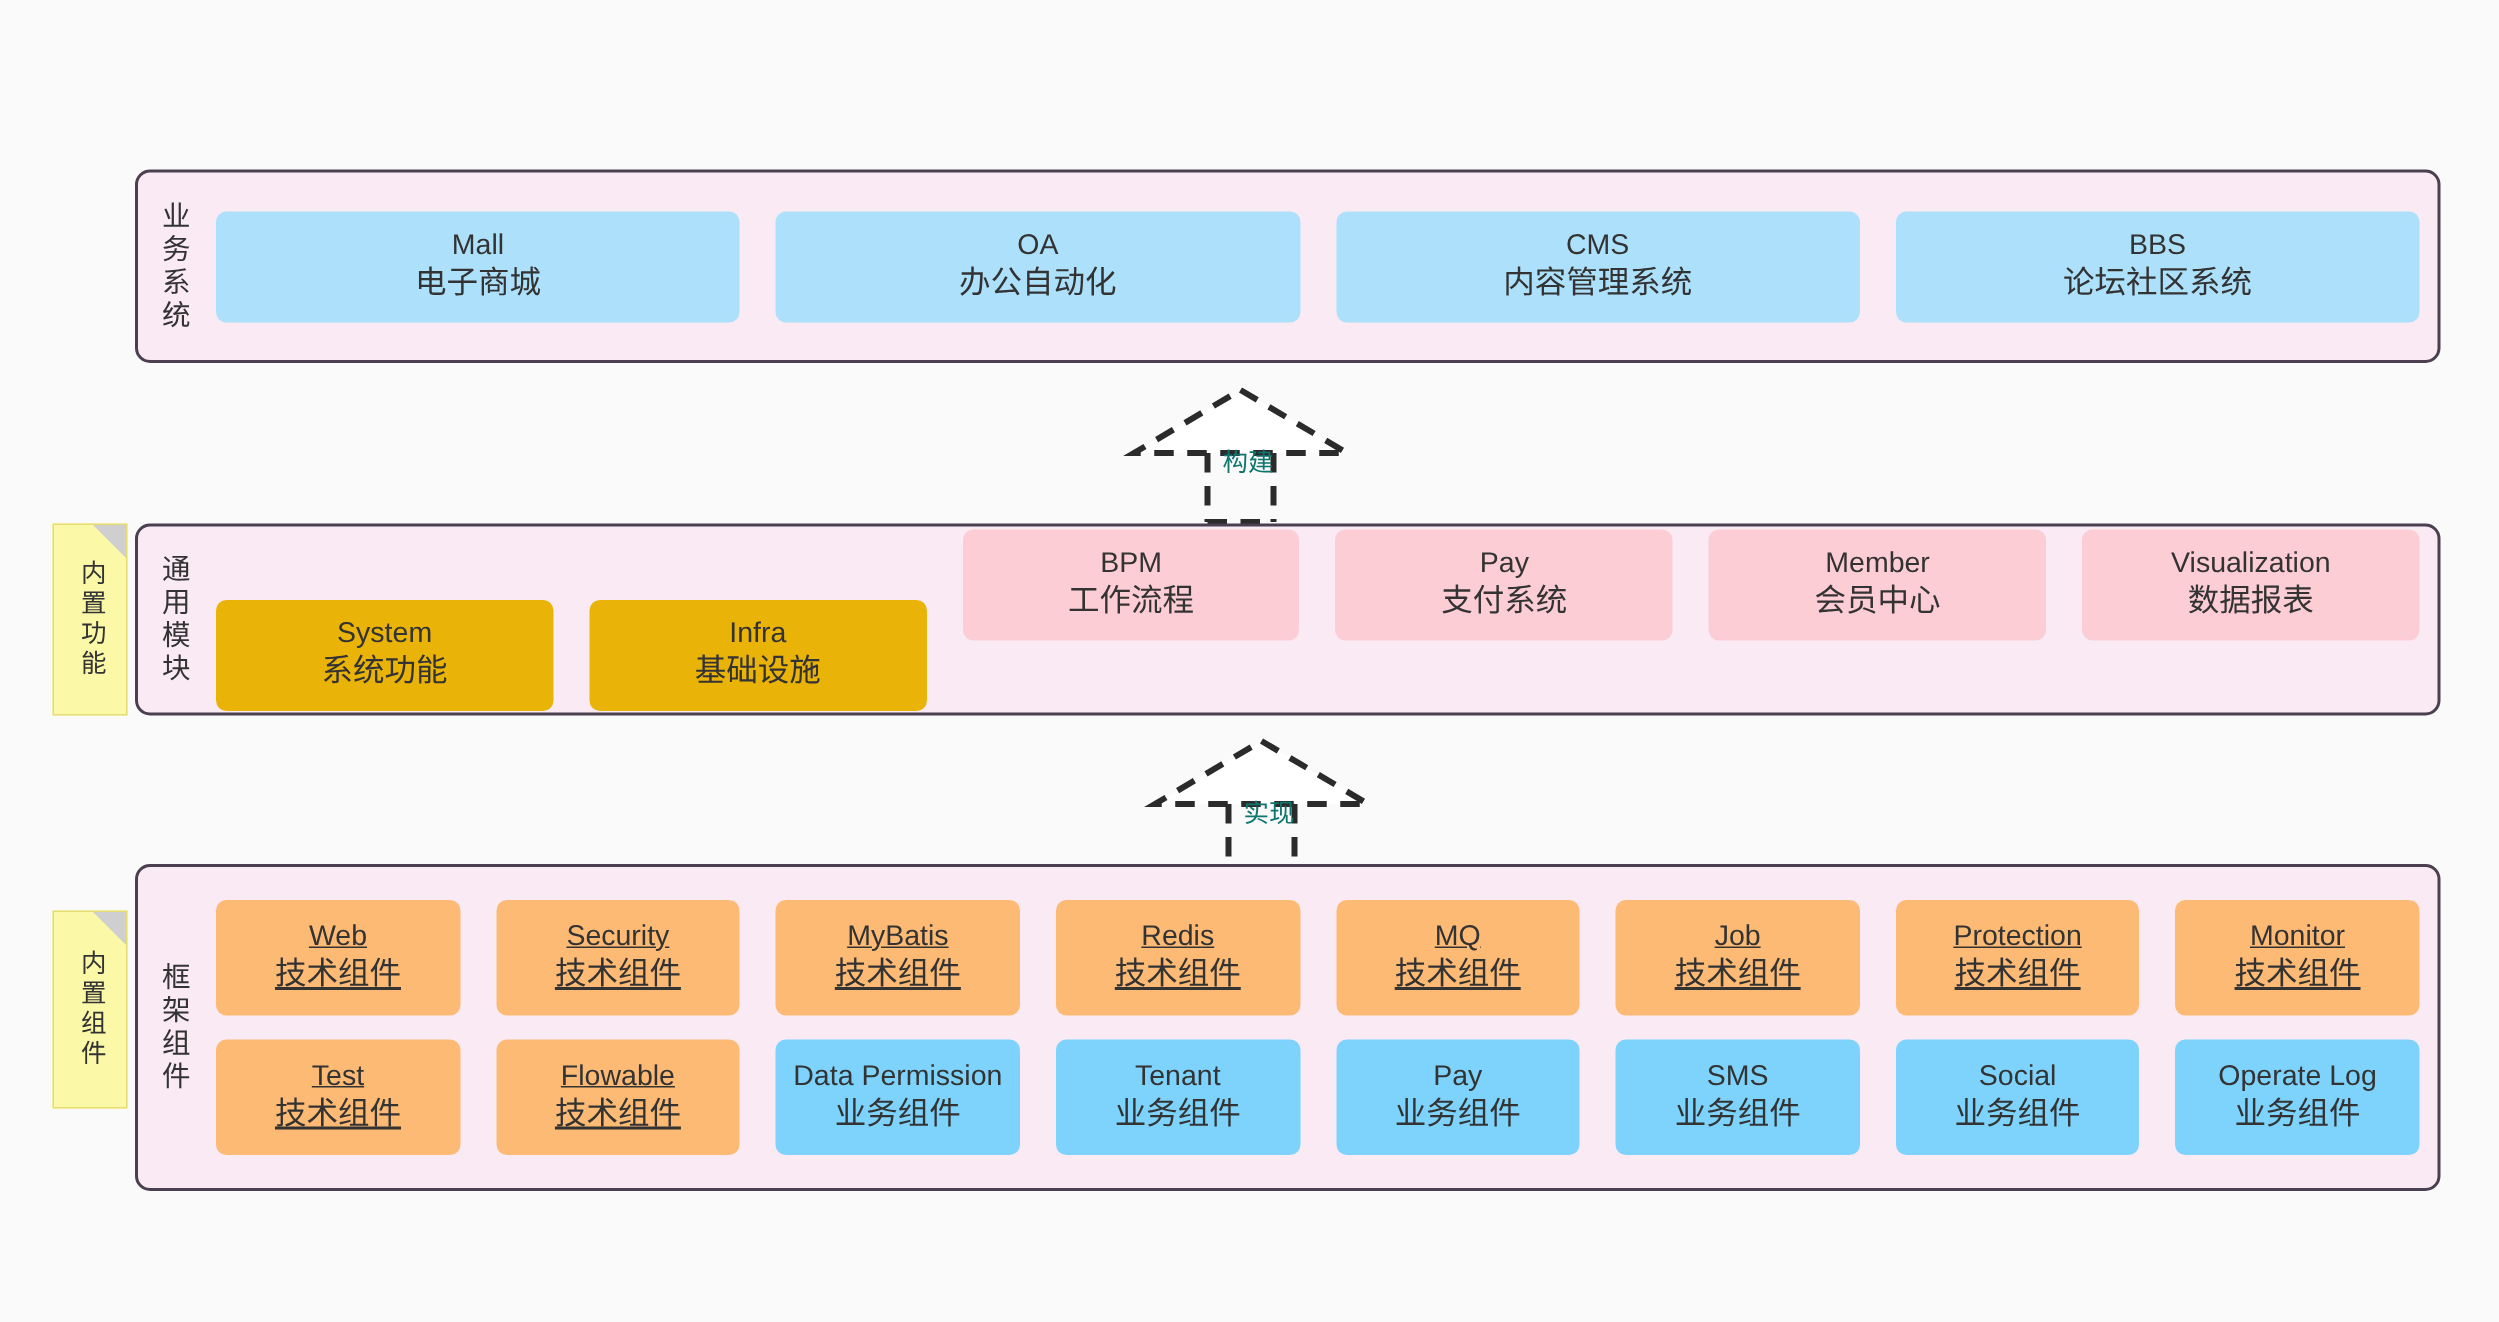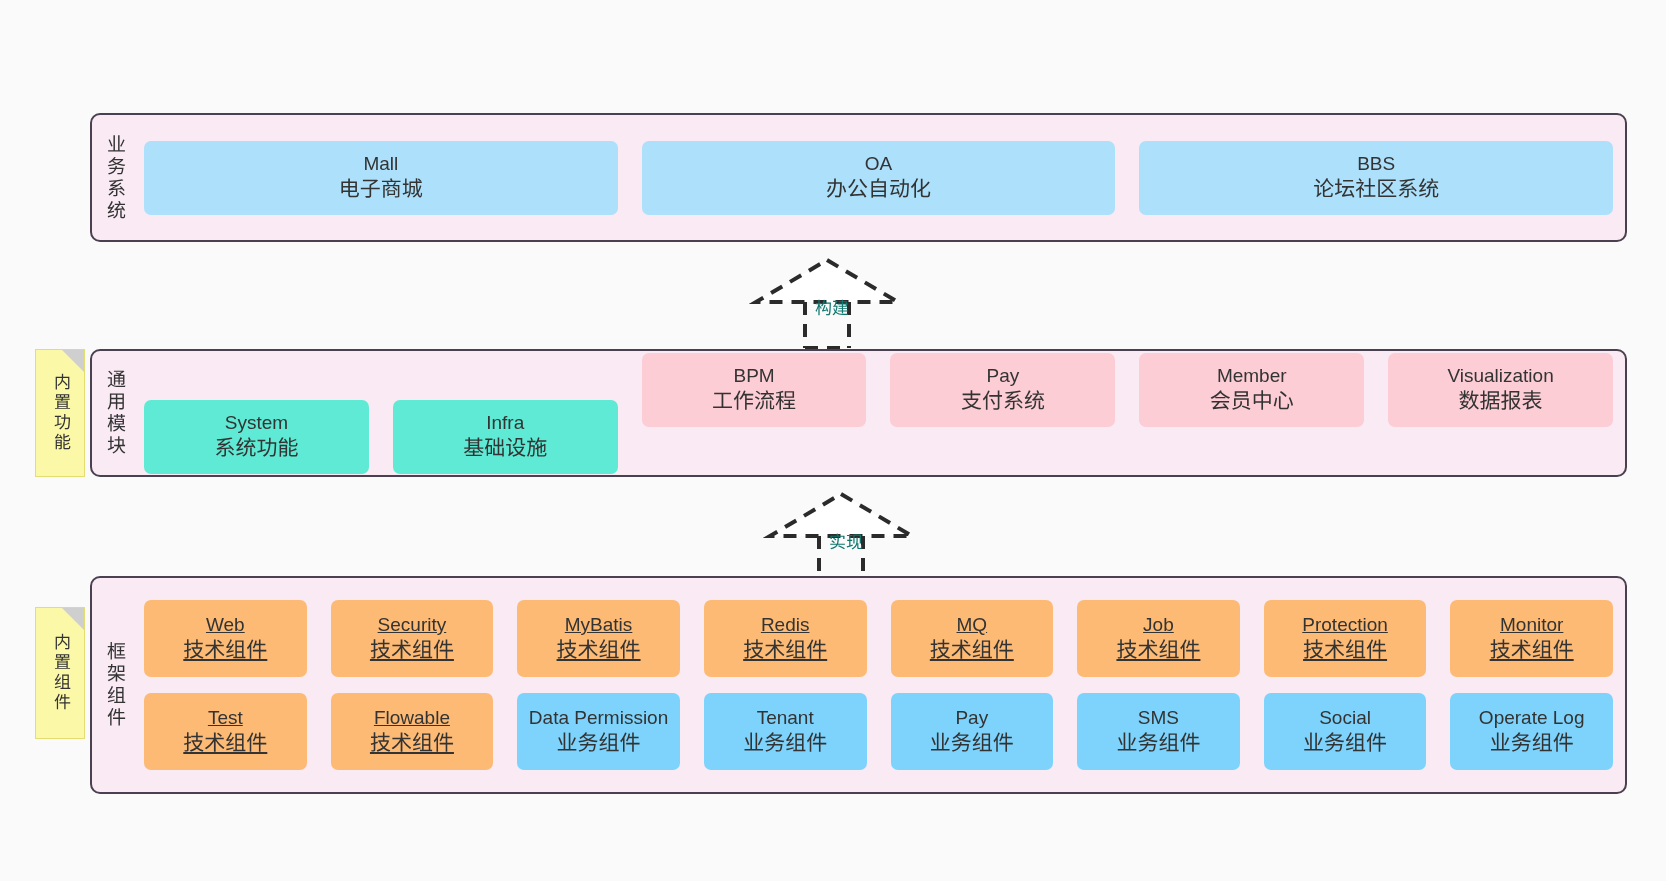--- a/index.html
+++ b/index.html
@@ -87,21 +87,21 @@
   }
   .card .en.wrap {
     white-space: normal;
   }
   .card .cn {
     font-size: 21px;
     white-space: nowrap;
   }
 
   .c-blue       { background: #ade0fb; }
-  .c-red        { background: #5eead4; margin-top: 47px; }
+  .c-red        { background: #eab308; margin-top: 47px; }
   .c-pink       { background: #fccdd5; }
   .c-green      { background: #fdba74; text-decoration: underline; }
   .c-lightgreen { background: #7dd3fc; }
 
   
   #layer-business { left: 90px;  top: 113px; width: 1537px; height: 129px; }
   #layer-common   { left: 90px;  top: 349px; width: 1537px; height: 128px; }
   #layer-frame    { left: 90px;  top: 576px; width: 1537px; height: 218px; }
 
   #layer-business .card,
@@ -178,20 +178,24 @@
           <span class="cn">电子商城</span>
         </div>
 
         <div class="card c-blue">
           <span class="en">OA</span>
           <span class="cn">办公自动化</span>
         </div>
 
 
 
+        <div class="card c-blue">
+          <span class="en">CMS</span>
+          <span class="cn">内容管理系统</span>
+        </div>
 
         <div class="card c-blue">
           <span class="en">BBS</span>
           <span class="cn">论坛社区系统</span>
         </div>
 
       </div>
     </div>
   </div>
 

